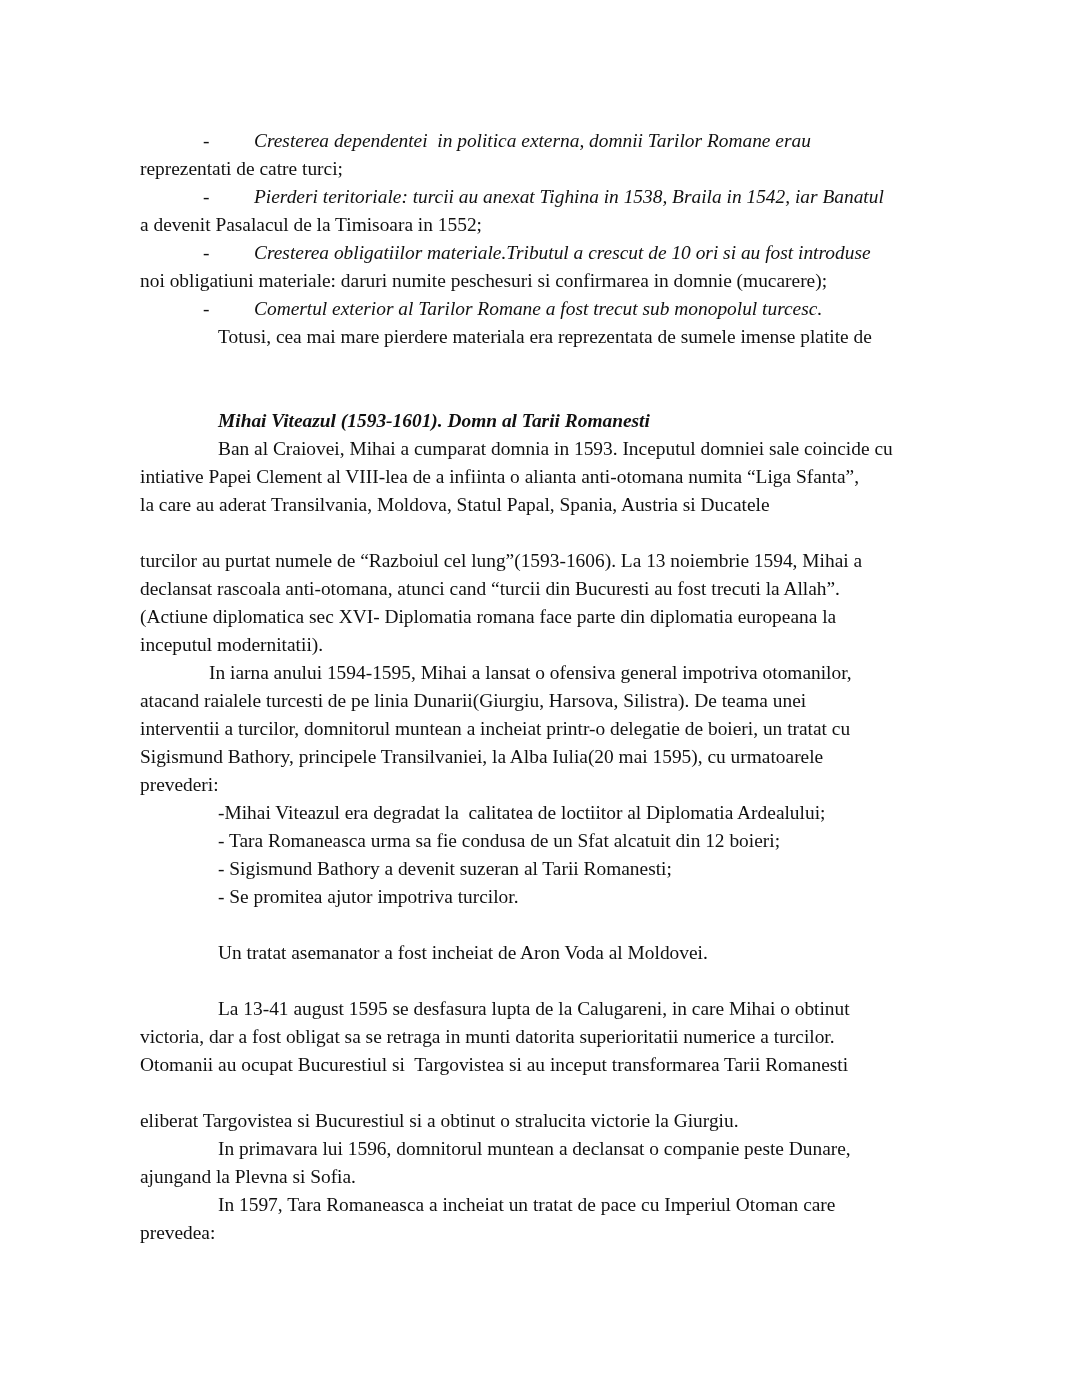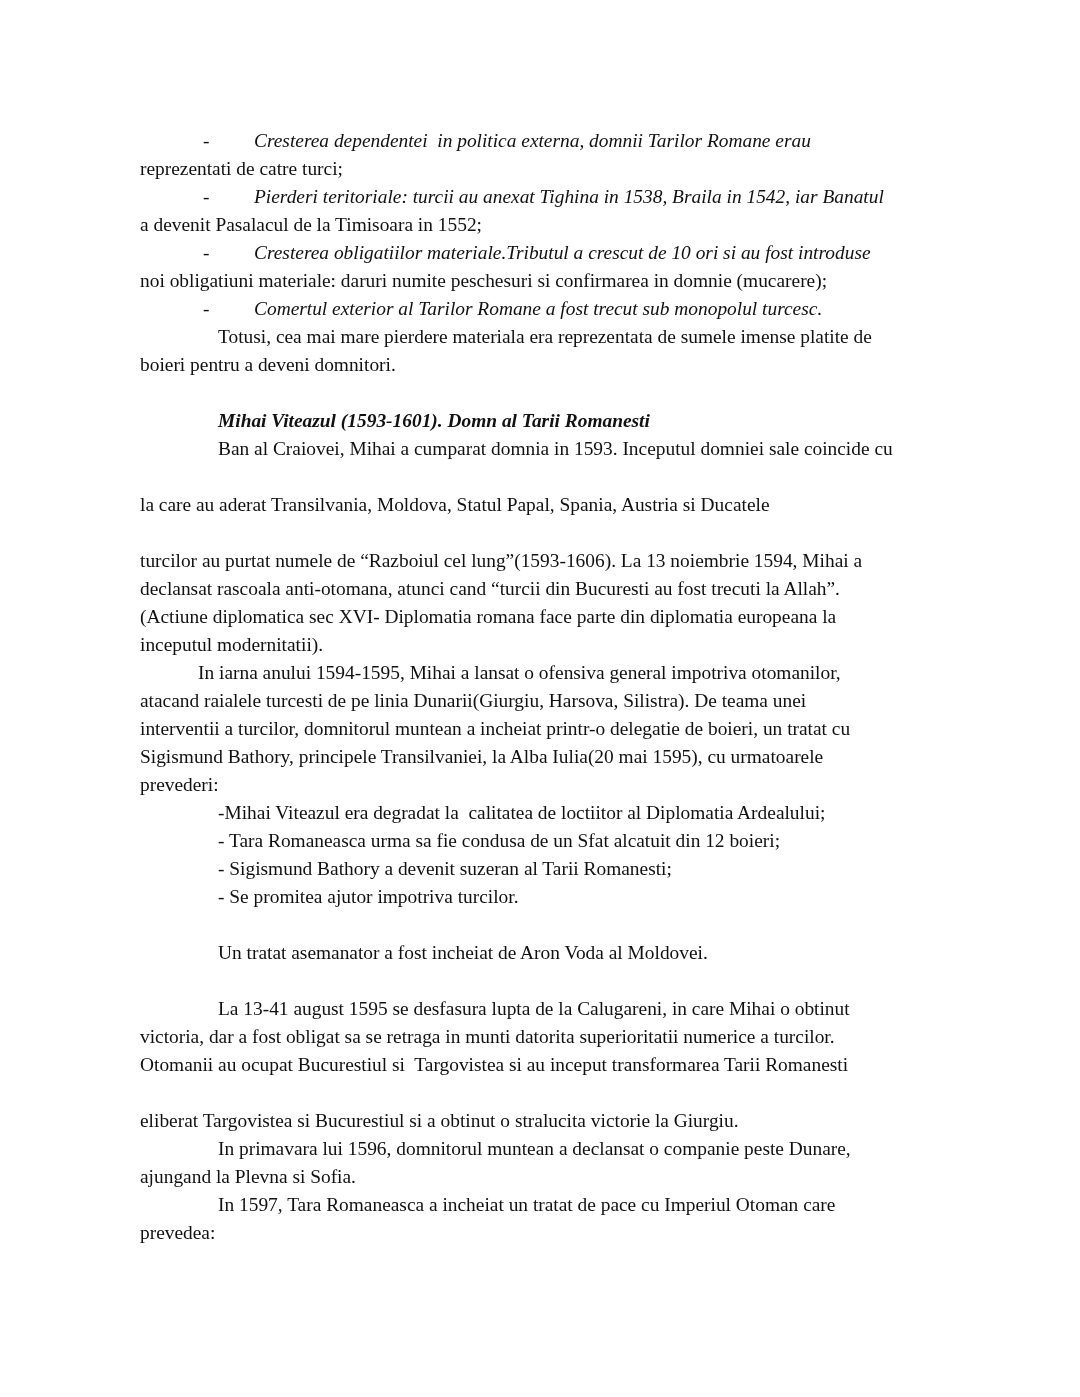--- a/index.html
+++ b/index.html
@@ -5,21 +5,21 @@
     html, body { margin: 0; padding: 0; background: #ffffff; }
     body { width: 1080px; height: 1397px; position: relative; overflow: hidden; }
     .page {
       position: absolute; left: 0; top: 0; width: 1080px; height: 1397px;
       background: #ffffff;
       font-family: "Liberation Serif", "DejaVu Serif", serif;
       font-size: 19.4px; color: #111111;
     }
     .ln { position: absolute; left: 140px; white-space: pre; line-height: 28px; height: 28px; }
     .ind { left: 198px; margin-left: 20px; }
-    .ind2 { left: 198px; font-family: Liberation Serif, serif; }
+    .ind2 { left: 209px; font-family: Liberation Serif, serif; }
     .dash { position: absolute; left: 203px; line-height: 28px; }
     .bt { position: absolute; left: 254px; white-space: pre; line-height: 28px; font-style: italic; }
     .title { font-weight: bold; font-style: italic; }
   </style>
 </head>
 <body>
 
 <div class="page">
 
   <span class="dash" style="top:127px">-</span>
@@ -31,25 +31,25 @@
   <span class="ln" style="top:211px">a devenit Pasalacul de la Timisoara in 1552;</span>
 
   <span class="dash" style="top:239px">-</span>
   <span class="bt" style="top:239px">Cresterea obligatiilor materiale.Tributul a crescut de 10 ori si au fost introduse</span>
   <span class="ln" style="top:267px">noi obligatiuni materiale: daruri numite peschesuri si confirmarea in domnie (mucarere);</span>
 
   <span class="dash" style="top:295px">-</span>
   <span class="bt" style="top:295px">Comertul exterior al Tarilor Romane a fost trecut sub monopolul turcesc.</span>
 
   <span class="ln ind" style="top:323px">Totusi, cea mai mare pierdere materiala era reprezentata de sumele imense platite de</span>
-  <span class="ln" style="top:351px">boieri pentru a deveni domnitori.</span>
 
   <span class="ln ind title" style="top:407px">Mihai Viteazul (1593-1601). Domn al Tarii Romanesti</span>
 
   <span class="ln ind" style="top:435px">Ban al Craiovei, Mihai a cumparat domnia in 1593. Inceputul domniei sale coincide cu</span>
+  <span class="ln" style="top:463px">intiative Papei Clement al VIII-lea de a infiinta o alianta anti-otomana numita “Liga Sfanta”,</span>
   <span class="ln" style="top:491px">la care au aderat Transilvania, Moldova, Statul Papal, Spania, Austria si Ducatele</span>
   <span class="ln" style="top:547px">turcilor au purtat numele de “Razboiul cel lung”(1593-1606). La 13 noiembrie 1594, Mihai a</span>
   <span class="ln" style="top:575px">declansat rascoala anti-otomana, atunci cand “turcii din Bucuresti au fost trecuti la Allah”.</span>
   <span class="ln" style="top:603px">(Actiune diplomatica sec XVI- Diplomatia romana face parte din diplomatia europeana la</span>
   <span class="ln" style="top:631px">inceputul modernitatii).</span>
 
   <span class="ln ind2" style="top:659px">In iarna anului 1594-1595, Mihai a lansat o ofensiva general impotriva otomanilor,</span>
   <span class="ln" style="top:687px">atacand raialele turcesti de pe linia Dunarii(Giurgiu, Harsova, Silistra). De teama unei</span>
   <span class="ln" style="top:715px">interventii a turcilor, domnitorul muntean a incheiat printr-o delegatie de boieri, un tratat cu</span>
   <span class="ln" style="top:743px">Sigismund Bathory, principele Transilvaniei, la Alba Iulia(20 mai 1595), cu urmatoarele</span>

